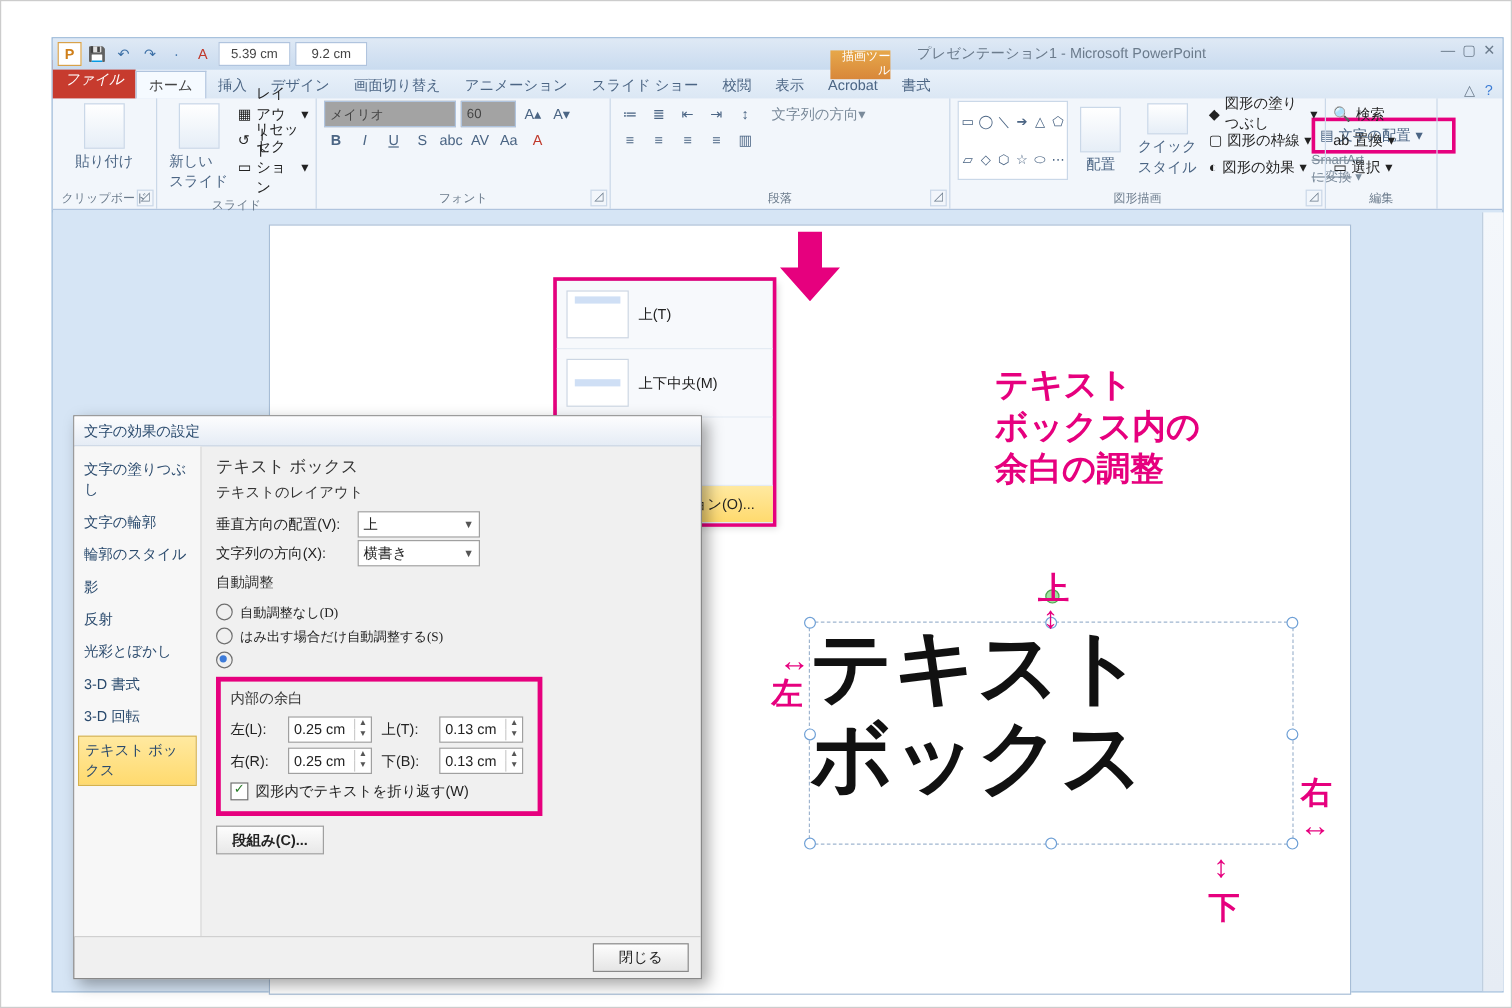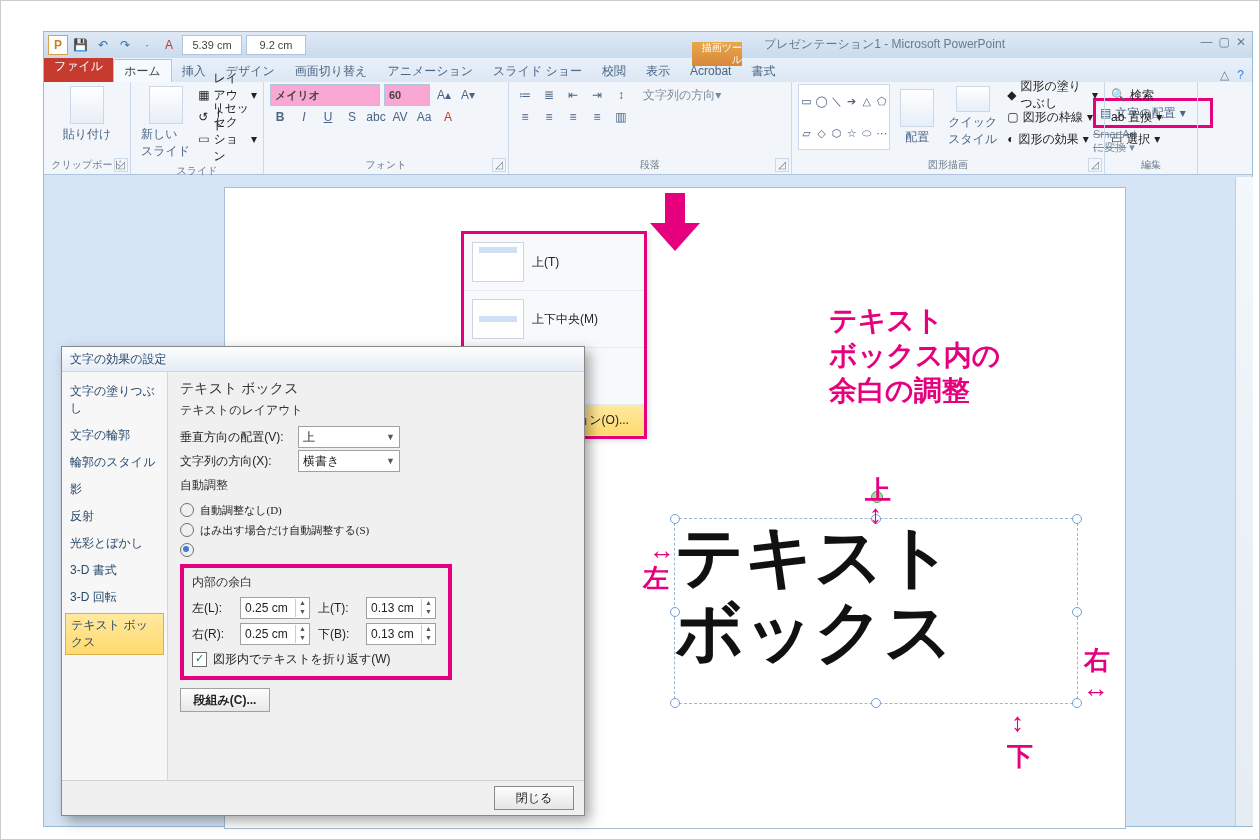--- a/index.html
+++ b/index.html
@@ -10,34 +10,34 @@
 .qat{display:flex;align-items:center;gap:4px;}
 .qat .ic{width:18px;height:18px;display:flex;align-items:center;justify-content:center;font-size:12px;color:#3a6ea5;}
 .qat .app-ic{width:18px;height:18px;background:#fff;border:1px solid #d8a24a;color:#cf7f1a;font-weight:bold;display:flex;align-items:center;justify-content:center;}
 .qat .dim{width:58px;height:18px;background:#fff;border:1px solid #b0c4de;font-size:11px;color:#444;display:flex;align-items:center;justify-content:center;}
 .ctx-tab{position:absolute;left:648px;top:-2px;width:50px;height:26px;text-align:right;margin-top:12px;}
 .ctx-tab .hdr{background:linear-gradient(#e7a84a,#d8873a);color:#fff;font-size:10px;line-height:12px;}
 .doc-title{position:absolute;left:720px;top:4px;font-size:12px;color:#6b7b8c;}
 .winctrl{position:absolute;right:6px;top:3px;display:flex;gap:6px;color:#6b7b8c;}
 
 .tabs{height:24px;background:linear-gradient(#e9f1fa,#dbe7f4);display:flex;align-items:flex-end;padding-left:0;}
-.file-tab{background:#c73b2e;color:#fff;height:32px;padding:0 10px;display:flex;align-items:center;}
+.file-tab{background:#c73b2e;color:#fff;height:32px;padding:0 10px;display:flex;align-items:center;font-style:italic;}
 .tab{height:22px;padding:0 10px;display:flex;align-items:center;color:#4b6584;}
 .tab.active{background:#f5faff;border:1px solid #b0c4de;border-bottom:none;color:#444;}
 .tabs .right{margin-left:auto;display:flex;gap:8px;padding-right:8px;color:#6b7b8c;}
 
 .ribbon{height:92px;background:#f2f6fb;border-bottom:1px solid #b0c4de;display:flex;}
 .grp{border-right:1px solid #cad8e8;padding:2px 6px 0;display:flex;flex-direction:column;position:relative;}
 .grp .lbl{text-align:center;font-size:10px;color:#6b7b8c;margin-top:auto;padding:2px 0;}
 .grp .dl{position:absolute;right:2px;bottom:2px;width:12px;height:12px;color:#6b7b8c;font-size:10px;text-align:center;line-height:12px;border:1px solid #cad8e8;}
 .vbtn{display:flex;flex-direction:column;align-items:center;justify-content:center;gap:2px;padding:2px 4px;color:#4b6584;}
 .vbtn .big{width:32px;height:36px;background:linear-gradient(#fff,#e6eef7);border:1px solid #cad8e8;}
 .hrow{display:flex;align-items:center;gap:4px;height:22px;}
 .sbtn{width:20px;height:20px;display:flex;align-items:center;justify-content:center;color:#4b6584;}
-.combo{height:20px;background:#f9a8d4;border:1px solid #b0c4de;display:flex;align-items:center;padding:0 4px;font-size:11px;color:#444;font-weight:bold;}
+.combo{height:20px;background:#a3a3a3;border:1px solid #b0c4de;display:flex;align-items:center;padding:0 4px;font-size:11px;color:#444;}
 
 .align-hl{position:absolute;left:584px;top:16px;width:106px;height:24px;border:3px solid #e6007e;display:flex;align-items:center;padding:0 4px;background:#f2f6fb;color:#4b6584;gap:4px;}
 .strike{position:absolute;left:584px;top:46px;color:#7a8a9a;font-size:11px;}
 
 .work{position:absolute;left:0;right:0;top:145px;bottom:0;background:#d6e5f5;}
 .slidearea{position:absolute;left:180px;top:10px;width:900px;height:640px;background:#fff;border:1px solid #a7bdd6;}
 
 .annot{position:absolute;color:#e6007e;font-weight:bold;font-size:28px;line-height:1.25;}
 
 .arrow{position:absolute;color:#e6007e;}

